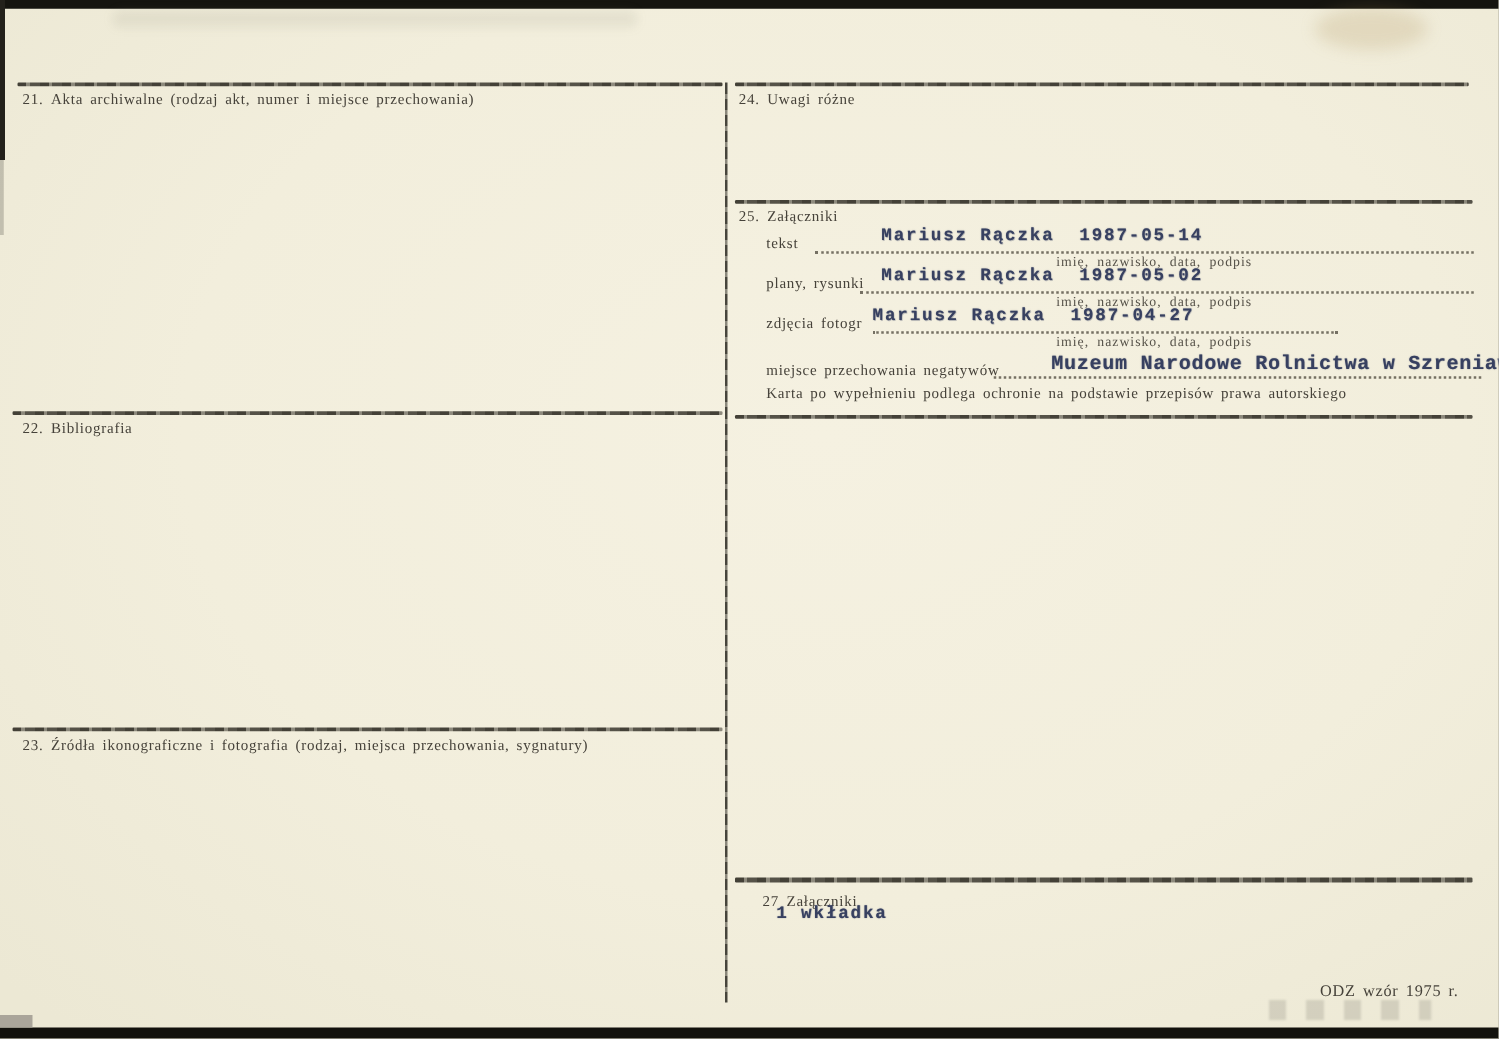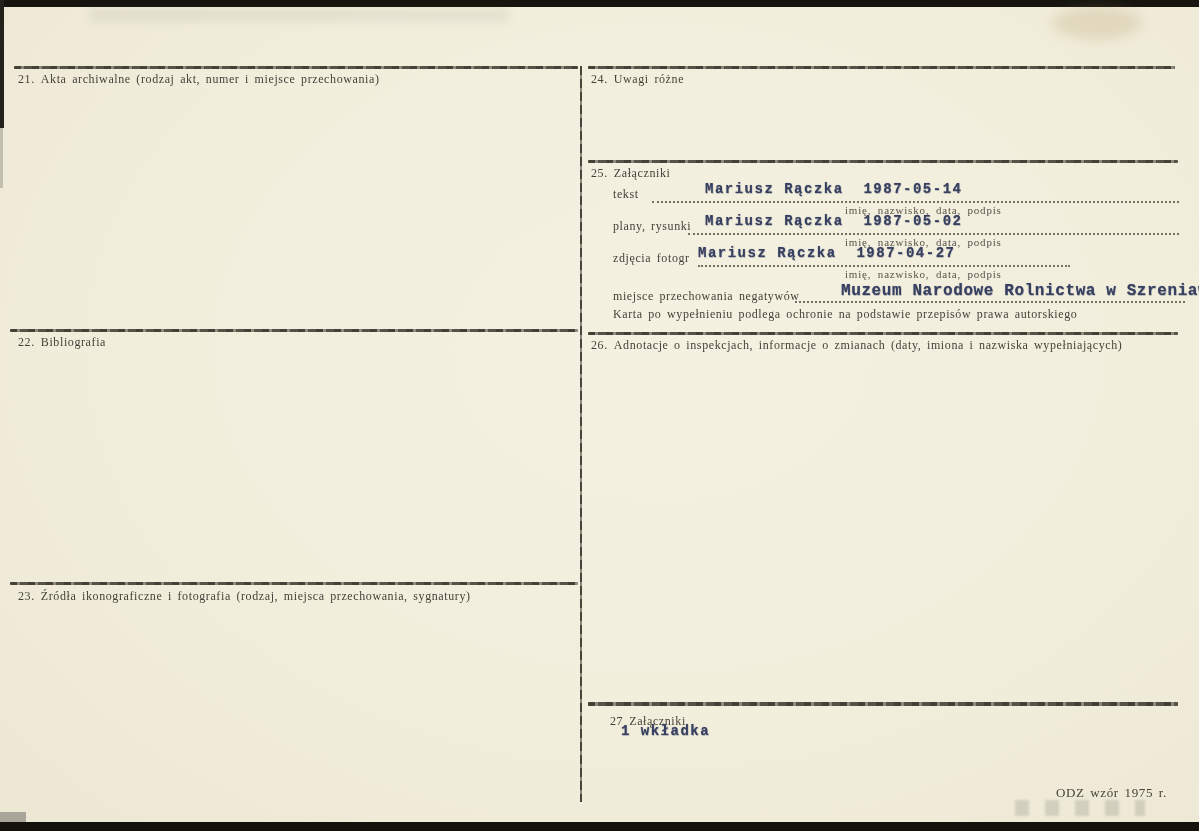--- a/index.html
+++ b/index.html
@@ -102,23 +102,20 @@
   <div class="typed typed-lg" style="left:698px;top:245px;">Mariusz Rączka  1987-04-27</div>
   <div class="dotted" style="left:698px;top:265px;width:372px;"></div>
   <div class="caption" style="left:845px;top:268px;">imię, nazwisko, data, podpis</div>
 
   <div class="print" style="left:613px;top:289px;">miejsce przechowania negatywów</div>
   <div class="typed typed-md" style="left:797px;top:282px;padding-left:44px;">Muzeum Narodowe Rolnictwa w Szreniawie</div>
   <div class="dotted" style="left:795px;top:301px;width:390px;"></div>
 
   <div class="print" style="left:613px;top:307px;">Karta po wypełnieniu podlega ochronie na podstawie przepisów prawa autorskiego</div>
 
-  <div class="print" style="left:591px;top:338px;">
-    <span class="num">26.</span><span>Adnotacje o inspekcjach, informacje o zmianach (daty, imiona i nazwiska wypełniających)</span>
-  </div>
 
   <div class="print" style="left:610px;top:714px;">
     <span class="num">27</span><span>Załączniki</span>
   </div>
   <div class="typed typed-lg" style="left:621px;top:723px;">1 wkładka</div>
 
   <div class="print" style="left:1056px;top:785px;font-size:13px;">ODZ wzór 1975 r.</div>
 
 </div>
 

